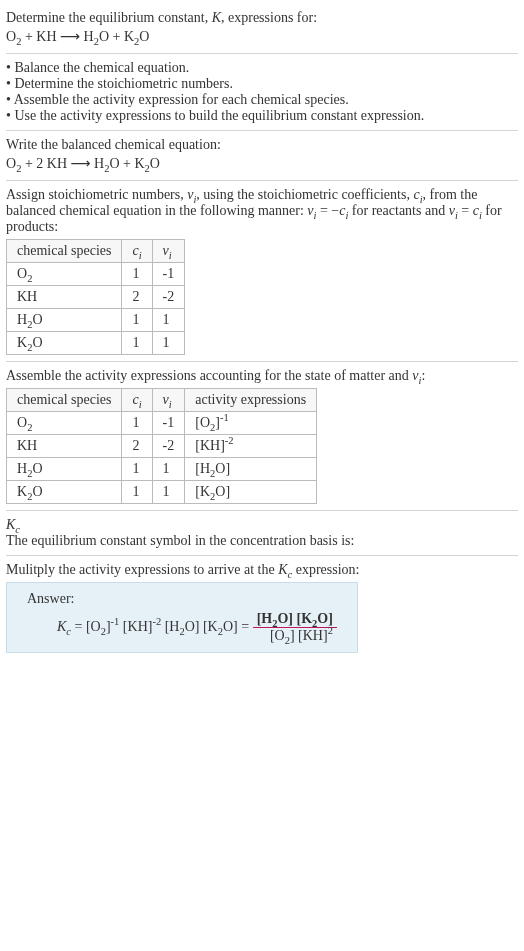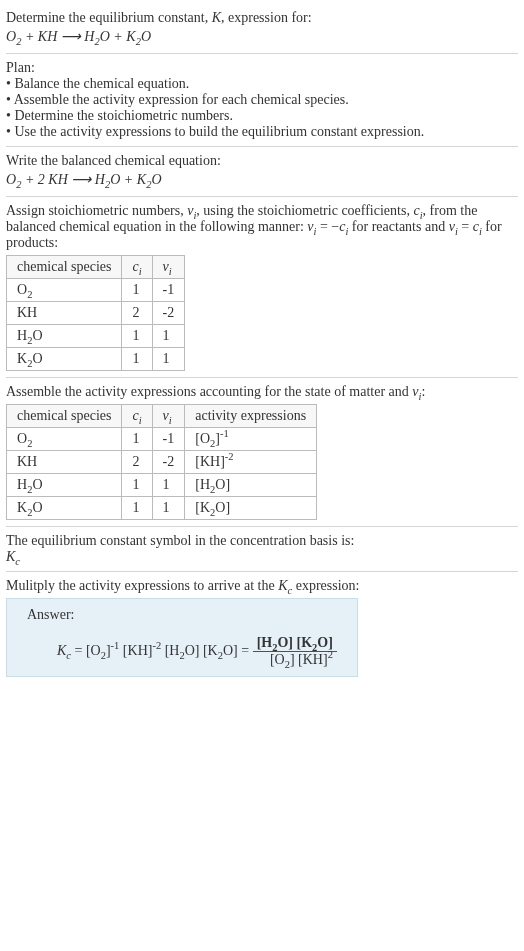--- a/index.html
+++ b/index.html
@@ -13,21 +13,20 @@
     background: #fff;
   }
   .section {
     padding: 6px 0;
     border-bottom: 1px solid #d5d5d5;
   }
   .section:last-child { border-bottom: none; }
   .equation {
     font-family: Georgia, serif;
     margin: 2px 0;
-    font-style: italic;
   }
   sub { font-size: 0.75em; vertical-align: sub; line-height: 0; }
   sup { font-size: 0.75em; vertical-align: super; line-height: 0; }
   table {
     border-collapse: collapse;
     margin-top: 4px;
   }
   th, td {
     border: 1px solid #bbb;
     padding: 3px 10px;
@@ -62,30 +61,29 @@
   }
   .arrow {
     font-family: Arial, sans-serif;
   }
 </style>
 </head>
 <body>
 
 <div class="section">
   <div>
-    <span>Determine the equilibrium constant, </span><i>K</i><span>, expression for:</span>
+    <span>Determine the equilibrium constant, </span><i>K</i><span>, expressions for:</span>
   </div>
   <div class="equation">O<sub>2</sub> + KH <span class="arrow">⟶</span> H<sub>2</sub>O + K<sub>2</sub>O</div>
 </div>
 
 <div class="section">
-  <div>Plan:</div>
   <div>• Balance the chemical equation.</div>
+  <div>• Determine the stoichiometric numbers.</div>
   <div>• Assemble the activity expression for each chemical species.</div>
-  <div>• Determine the stoichiometric numbers.</div>
   <div>• Use the activity expressions to build the equilibrium constant expression.</div>
 </div>
 
 <div class="section">
   <div>Write the balanced chemical equation:</div>
   <div class="equation">O<sub>2</sub> + 2 KH <span class="arrow">⟶</span> H<sub>2</sub>O + K<sub>2</sub>O</div>
 </div>
 
 <div class="section">
   <div>Assign stoichiometric numbers, <i>ν<sub>i</sub></i>, using the stoichiometric coefficients, <i>c<sub>i</sub></i>, from the balanced chemical equation in the following manner: <i>ν<sub>i</sub></i> = −<i>c<sub>i</sub></i> for reactants and <i>ν<sub>i</sub></i> = <i>c<sub>i</sub></i> for products:</div>
@@ -152,29 +150,29 @@
       <td>K<sub>2</sub>O</td>
       <td>1</td>
       <td>1</td>
       <td>[K<sub>2</sub>O]</td>
     </tr>
   </tbody>
     </table>
 </div>
 
 <div class="section">
+  <div><i>K<sub>c</sub></i></div>
   <div>The equilibrium constant symbol in the concentration basis is:</div>
-  <div><i>K<sub>c</sub></i></div>
 </div>
 
 <div class="section" style="border-bottom:none;">
   <div>Mulitply the activity expressions to arrive at the <i>K<sub>c</sub></i> expression:</div>
   <div class="answer-box">
     <div>Answer:</div>
-    <div style="margin-top:12px; padding-left:30px;">
+    <div style="margin-top:4px; padding-left:30px;">
       <span><i>K<sub>c</sub></i> = [O<sub>2</sub>]<sup>-1</sup> [KH]<sup>-2</sup> [H<sub>2</sub>O] [K<sub>2</sub>O] = </span>
       <span class="frac">
         <span class="num">[H<sub>2</sub>O] [K<sub>2</sub>O]</span>
         <span class="den">[O<sub>2</sub>] [KH]<sup>2</sup></span>
       </span>
     </div>
   </div>
 </div>
 
 </body></html>

